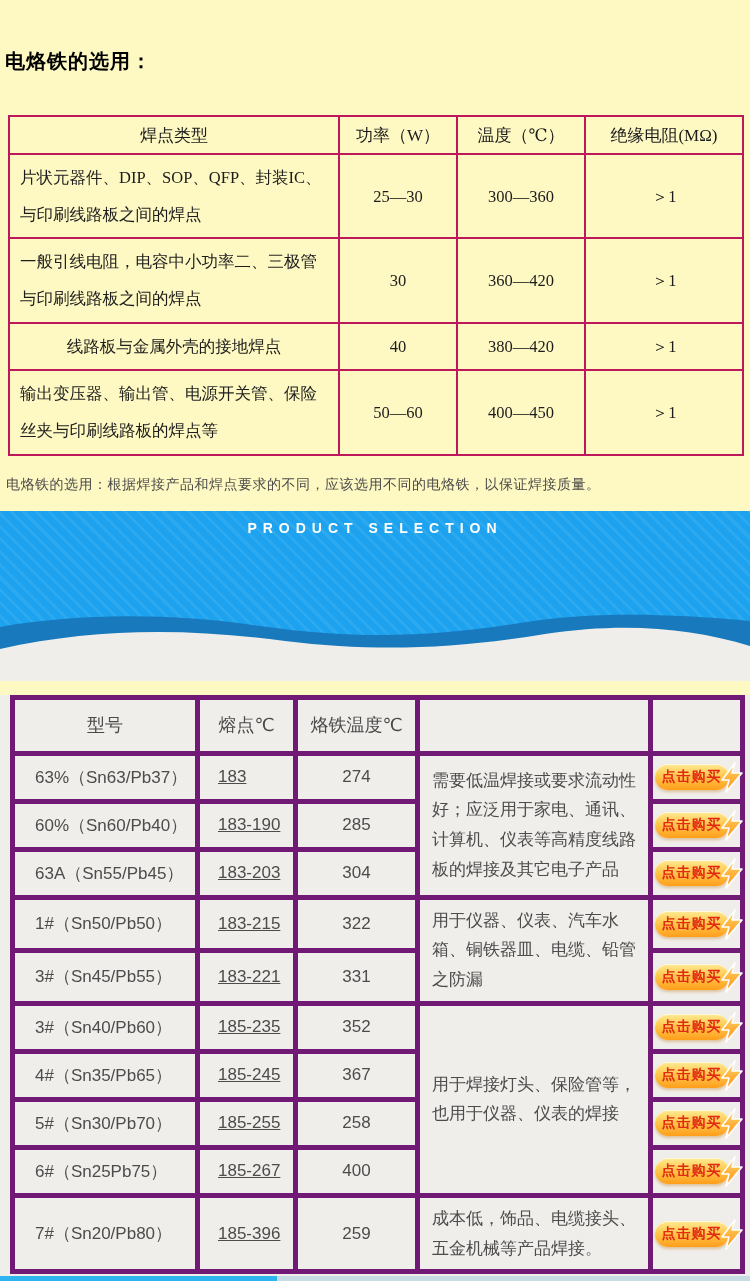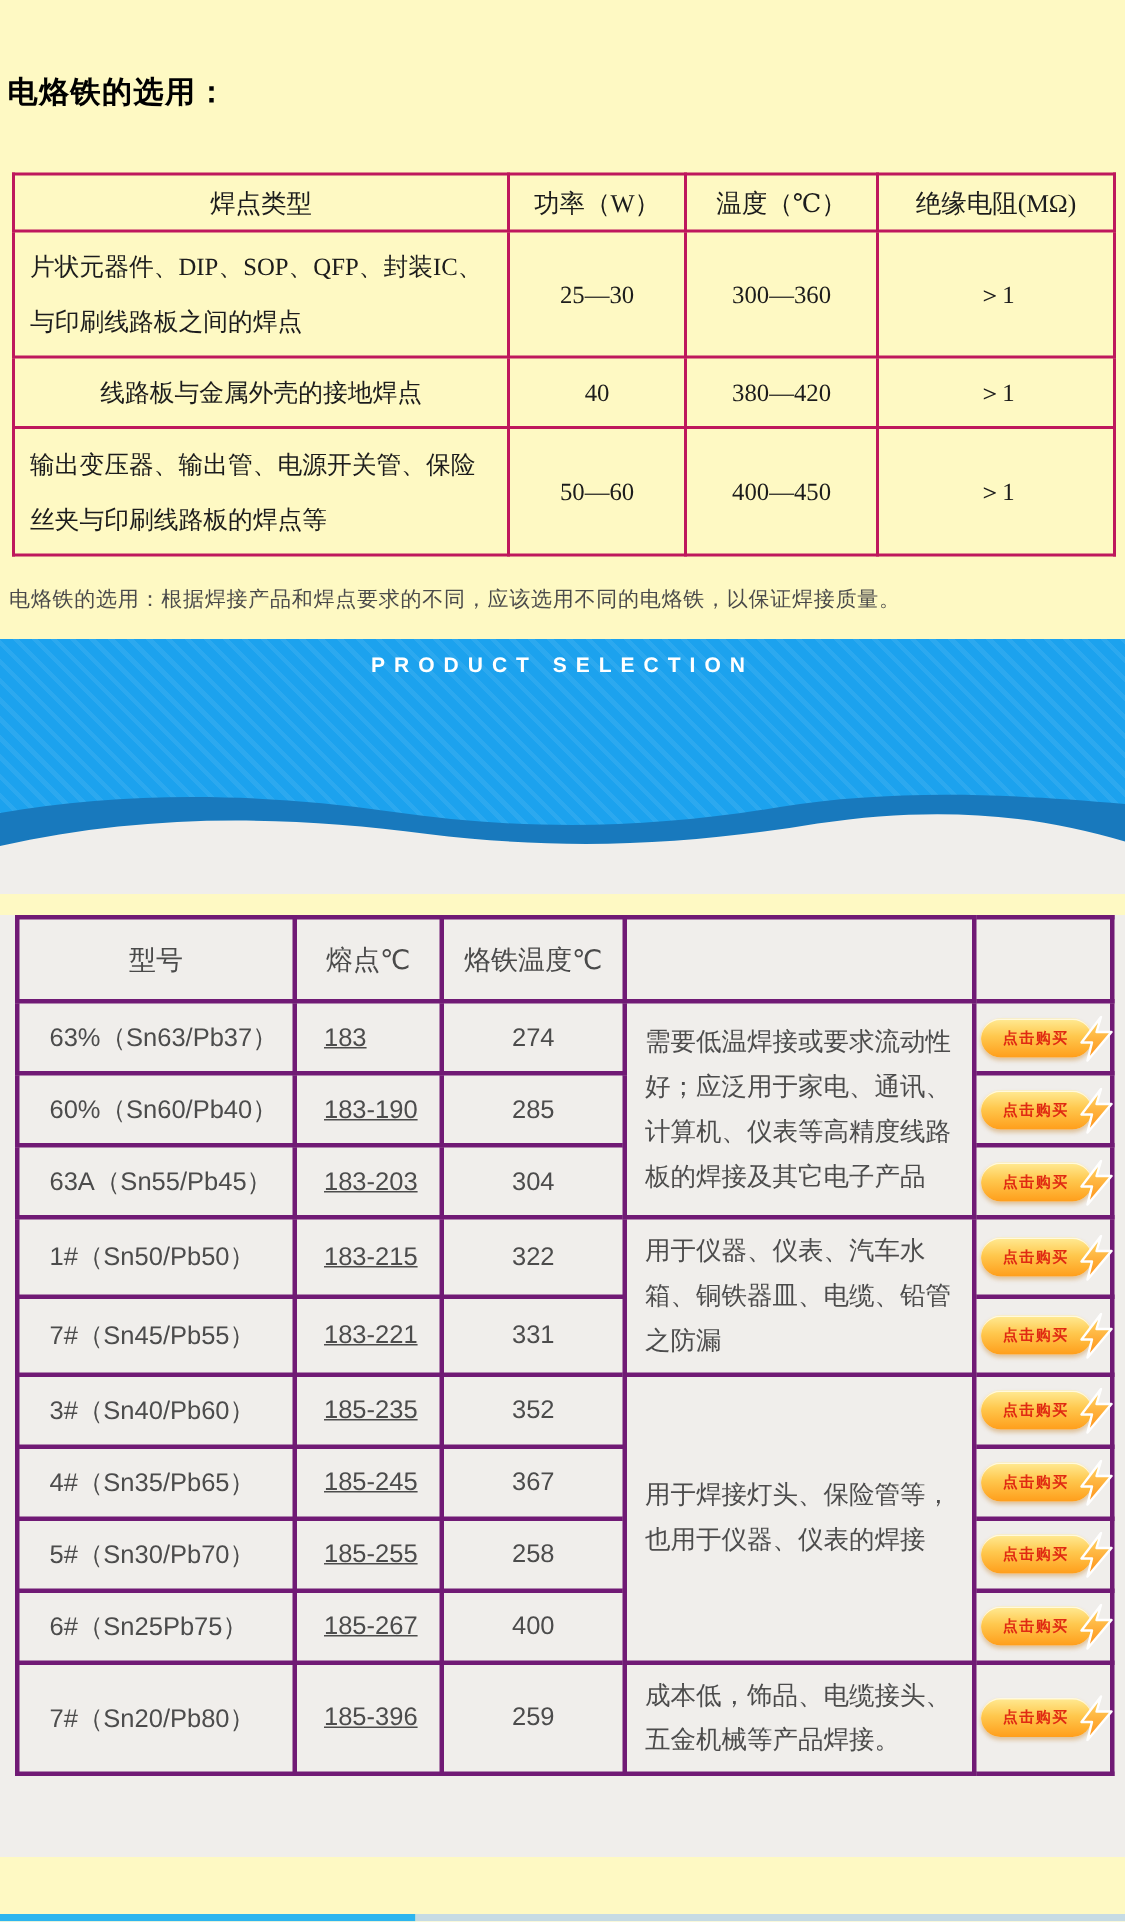--- a/index.html
+++ b/index.html
@@ -28,36 +28,36 @@
   .banner-title { padding-top: 16px; text-align: center; color: #ffffff; font-size: 47px;
                   font-weight: 700; letter-spacing: 12px; text-indent: 12px; }
   .banner-subtitle { margin-top: 9px; text-align: center; color: #ffffff; font-size: 14px;
                      font-weight: 700; letter-spacing: 6px; }
   .wave { position: absolute; left: 0; bottom: 0; width: 750px; height: 70px; display: block; }
 
   
   .products { position: relative; height: 628px; background: #f0eeeb; }
 
   table.prod { border-collapse: collapse; margin: 14px 0 0 10px; width: 730px; table-layout: fixed; color: #4c4c4c; }
-  table.prod th, table.prod td { border: 3px solid #701a75; }
+  table.prod th, table.prod td { border: 5px solid #701a75; }
   table.prod th { height: 56px; font-size: 18px; font-weight: 400; text-align: center; color: #4a4a4a; }
   table.prod td { height: 48px; font-size: 17px; }
   .p-model { width: 185px; } .p-melt { width: 98px; } .p-temp { width: 122px; } .p-desc { width: 233px; } .p-buy { width: 92px; }
   td.model { padding-left: 20px; }
   td.melt  { padding-left: 18px; text-decoration: underline; }
   td.itemp { text-align: center; }
   td.desc  { font-size: 14.5px; line-height: 1.75; padding: 6px 10px 6px 12px; color: #4c4c4c; }
   td.buy-cell { text-align: center; }
 
   
   .buy { position: relative; display: inline-flex; align-items: center; justify-content: center;
          width: 74px; height: 26px; border-radius: 13px; cursor: pointer; margin-right: 10px;
          background: linear-gradient(180deg, #ffeb95 0%, #ffc84e 45%, #ff9e1b 100%);
          box-shadow: 0 2px 3px rgba(190,110,0,0.35), inset 0 1px 0 rgba(255,255,255,0.7); }
-  .buy-label { color: #e02a12; font-weight: 700; font-size: 10px; letter-spacing: 1px; }
+  .buy-label { color: #e02a12; font-weight: 700; font-size: 14px; letter-spacing: 1px; }
   .bolt { position: absolute; right: -14px; top: -2px; }
 
   .bottom-bar { position: absolute; left: 0; bottom: 0; width: 750px; height: 5px; display: flex; }
   .bottom-bar .seg-blue { width: 277px; height: 5px; background: #2eb5ef; }
   .bottom-bar .seg-pale { flex: 1; height: 5px; background: #c6dbe4; }
 </style>
 </head>
 <body>
 
 <div class="page">
@@ -84,20 +84,26 @@
         <tr>
       <th>焊点类型</th>
       <th>功率（W）</th>
       <th>温度（℃）</th>
       <th>绝缘电阻(MΩ)</th>
     </tr>
     <tr class="r1">
       <td>片状元器件、DIP、SOP、QFP、封装IC、与印刷线路板之间的焊点</td>
       <td class="num">25—30</td>
       <td class="num">300—360</td>
+      <td class="num">＞1</td>
+    </tr>
+    <tr class="r2">
+      <td>一般引线电阻，电容中小功率二、三极管与印刷线路板之间的焊点</td>
+      <td class="num">30</td>
+      <td class="num">360—420</td>
       <td class="num">＞1</td>
     </tr>
     <tr class="r3">
       <td class="center-text">线路板与金属外壳的接地焊点</td>
       <td class="num">40</td>
       <td class="num">380—420</td>
       <td class="num">＞1</td>
     </tr>
     <tr class="r4">
       <td>输出变压器、输出管、电源开关管、保险丝夹与印刷线路板的焊点等</td>
@@ -178,21 +184,21 @@
         <td class="itemp">322</td>
         <td class="desc" rowspan="2">用于仪器、仪表、汽车水箱、铜铁器皿、电缆、铅管之防漏</td>
         <td class="buy-cell"><span class="buy">
                 <span class="buy-label">点击购买</span>
                 <svg class="bolt" width="22" height="31" viewBox="0 0 22 31">
                   <polygon points="14,1 1,18 8,18 5,30 21,11 11,11" fill="url(#boltg)" stroke="#ffffff" stroke-width="1.6" stroke-linejoin="round"></polygon>
                 </svg>
               </span></td>
       </tr>
       <tr>
-        <td class="model">7#（Sn45/Pb55）</td>
+        <td class="model">3#（Sn45/Pb55）</td>
         <td class="melt">183-221</td>
         <td class="itemp">331</td>
         <td class="buy-cell"><span class="buy">
                 <span class="buy-label">点击购买</span>
                 <svg class="bolt" width="22" height="31" viewBox="0 0 22 31">
                   <polygon points="14,1 1,18 8,18 5,30 21,11 11,11" fill="url(#boltg)" stroke="#ffffff" stroke-width="1.6" stroke-linejoin="round"></polygon>
                 </svg>
               </span></td>
       </tr>
 

